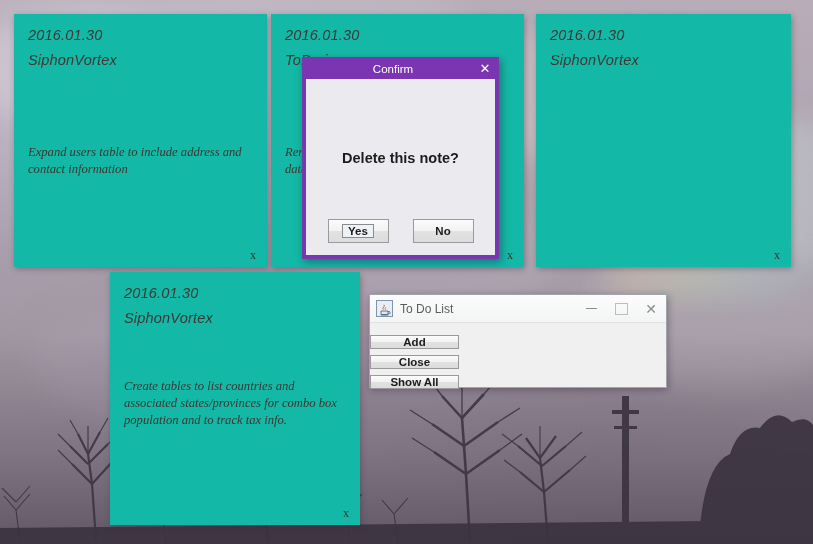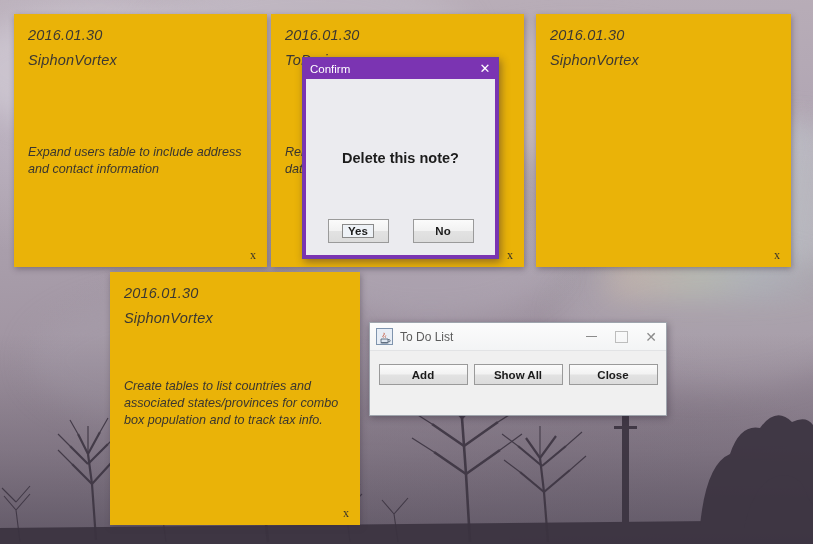--- a/index.html
+++ b/index.html
@@ -71,21 +71,21 @@
     position: absolute;
     left: 0; right: 0;
     bottom: 0;
     height: 230px;
   }
   .treeline svg { display: block; width: 100%; height: 100%; }
 
   
   .note {
     position: absolute;
-    background: #eab308;
+    background: #14b8a6;
     box-shadow: 1px 2px 6px rgba(60,48,62,0.40);
     box-sizing: border-box;
     padding: 14px 14px 10px 14px;
     color: #3a3630;
     overflow: hidden;
   }
   .note .meta {
     font-style: italic;
     font-size: 14.5px;
     letter-spacing: .2px;
@@ -96,20 +96,21 @@
   .note .note-user { margin: 0; }
   .note .note-body {
     position: absolute;
     left: 14px;
     right: 14px;
     top: 130px;
     font-style: italic;
     font-size: 12.6px;
     line-height: 1.35;
     color: #3a3630;
+    font-family: Liberation Serif, serif;
   }
   .note .note-close {
     position: absolute;
     right: 11px;
     bottom: 6px;
     font-size: 12px;
     font-style: normal;
     color: #3a342c;
     cursor: pointer;
     line-height: 1;
@@ -136,20 +137,21 @@
   }
   #confirm-dialog .titlebar {
     height: 21px;
     background: #7b34b2;
     color: #ffffff;
     display: flex;
     align-items: center;
     padding: 0 4px 0 7px;
     font-size: 11.5px;
     box-sizing: border-box;
+    text-align: center;
   }
   #confirm-dialog .titlebar .title { flex: 1; }
   #confirm-dialog .titlebar .dlg-close {
     width: 18px;
     height: 18px;
     display: flex;
     align-items: center;
     justify-content: center;
     font-size: 13px;
     cursor: pointer;
@@ -206,21 +208,20 @@
   #todo-window {
     position: absolute;
     left: 369px;
     top: 294px;
     width: 298px;
     height: 94px;
     background: #f0f0f0;
     border: 1px solid #9fa5ad;
     box-shadow: 1px 2px 7px rgba(45,35,50,0.40);
     box-sizing: border-box;
-    margin-top: 28px;
   }
   #todo-window .win-titlebar {
     height: 28px;
     background: linear-gradient(to bottom, #fcfcfc, #f3f4f5);
     border-bottom: 1px solid #e2e3e5;
     display: flex;
     align-items: center;
     padding-left: 6px;
     box-sizing: border-box;
   }
@@ -249,20 +250,21 @@
   .ctl-close-x { font-size: 14px; color: #8b8b8b; line-height: 1; font-family: "DejaVu Sans", sans-serif; }
   #todo-window .win-body {
     height: calc(100% - 28px);
     background: #f0f0f0;
     display: flex;
     align-items: flex-start;
     justify-content: center;
     gap: 6px;
     padding-top: 13px;
     box-sizing: border-box;
+    flex-direction: column;
   }
   #todo-window .jbutton { width: 89px; height: 21px; }
 </style>
 </head>
 <body>
 
 <div id="desktop">
   <div class="sky"></div>
   <div class="cloud c1"></div>
   <div class="cloud c2"></div>
@@ -396,16 +398,16 @@
       <div>
           <span class="ctl-max-box"></span>
         </div>
       <div>
           <span class="ctl-close-x">✕</span>
         </div>
     </div>
   </div>
   <div class="win-body">
     <button class="jbutton">Add</button>
+    <button class="jbutton">Close</button>
     <button class="jbutton">Show All</button>
-    <button class="jbutton">Close</button>
   </div>
 </div>
 
 </body></html>

